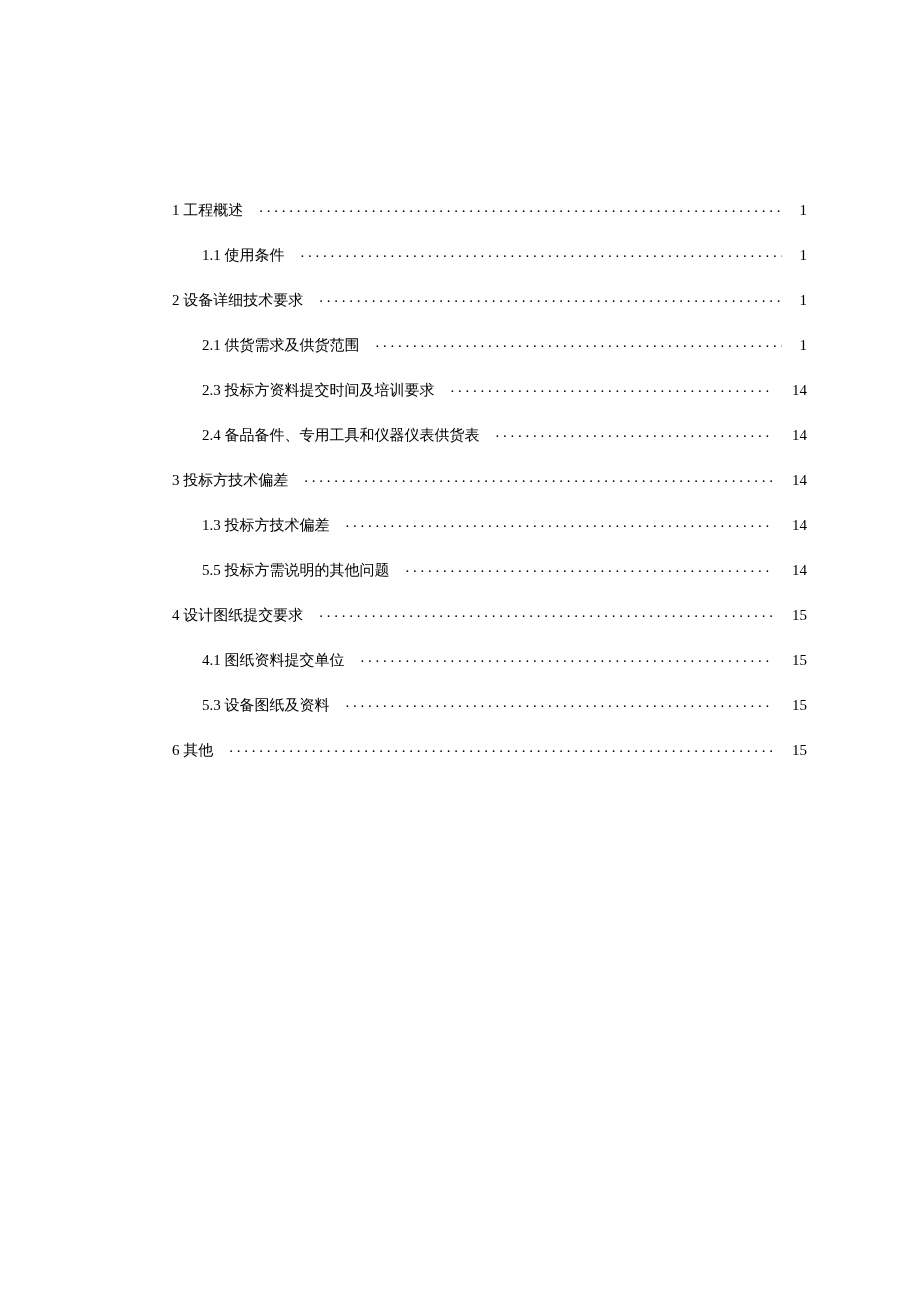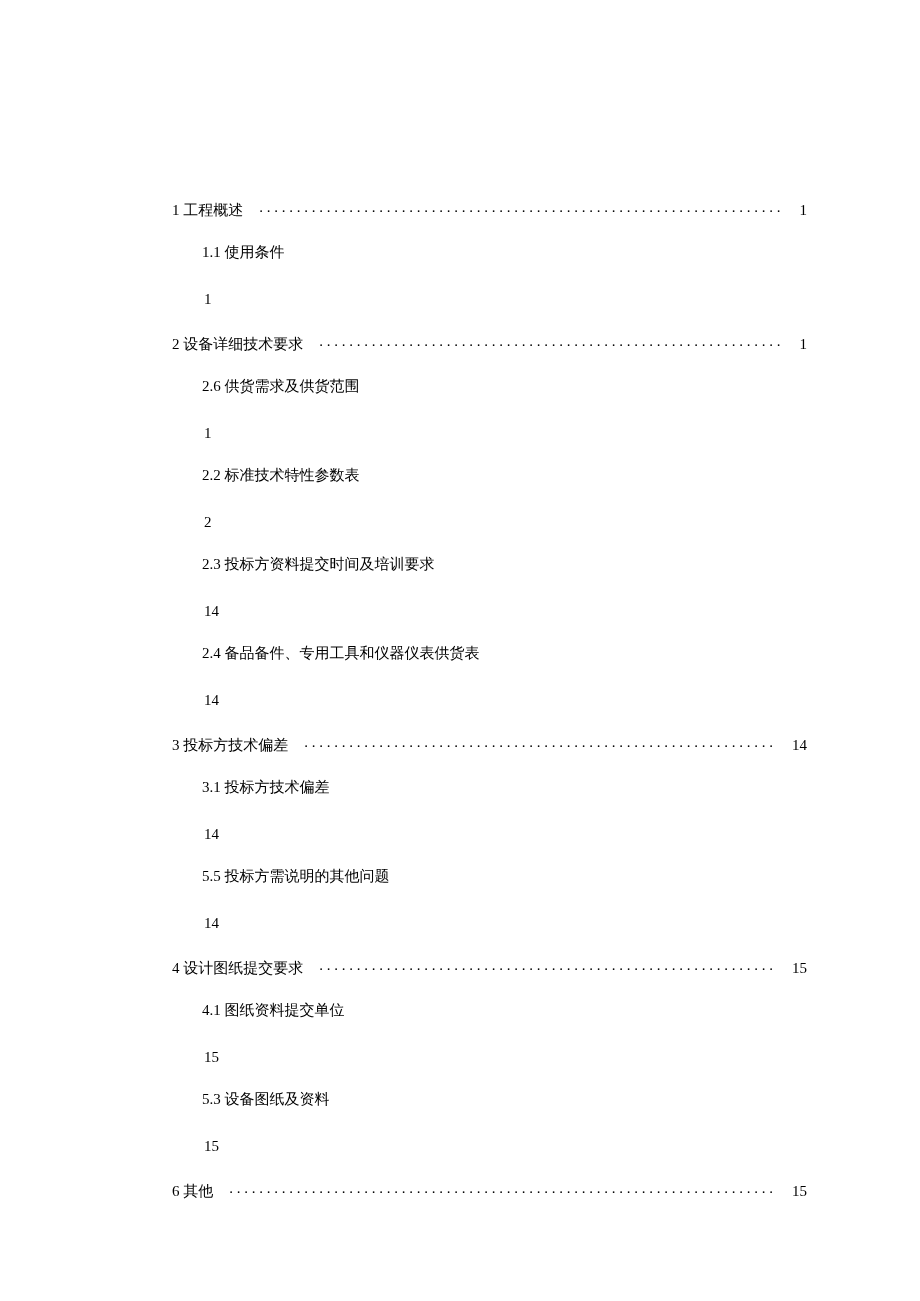--- a/index.html
+++ b/index.html
@@ -18,21 +18,20 @@
     }
     .toc-line {
       display: flex;
       align-items: baseline;
       white-space: nowrap;
       margin-bottom: 11px;
       line-height: 1.0;
     }
     .toc-line.indent {
       padding-left: 30px;
-      flex-direction: column;
     }
     .toc-label {
       flex-shrink: 0;
     }
     .toc-dots {
       flex: 1;
       overflow: hidden;
       position: relative;
       height: 1em;
     }
@@ -60,46 +59,41 @@
       <span class="toc-label">1.1 使用条件</span>
       <span class="toc-dots"></span>
       <span class="toc-page">1</span>
     </div>
     <div class="toc-line">
       <span class="toc-label">2 设备详细技术要求</span>
       <span class="toc-dots"></span>
       <span class="toc-page">1</span>
     </div>
     <div class="toc-line indent">
-      <span class="toc-label">2.6  供货需求及供货范围</span>
+      <span class="toc-label">2.1  供货需求及供货范围</span>
       <span class="toc-dots"></span>
       <span class="toc-page">1</span>
-    </div>
-    <div class="toc-line indent">
-      <span class="toc-label">2.2  标准技术特性参数表</span>
-      <span class="toc-dots"></span>
-      <span class="toc-page">2</span>
     </div>
     <div class="toc-line indent">
       <span class="toc-label">2.3  投标方资料提交时间及培训要求</span>
       <span class="toc-dots"></span>
       <span class="toc-page">14</span>
     </div>
     <div class="toc-line indent">
       <span class="toc-label">2.4  备品备件、专用工具和仪器仪表供货表</span>
       <span class="toc-dots"></span>
       <span class="toc-page">14</span>
     </div>
     <div class="toc-line">
       <span class="toc-label">3 投标方技术偏差</span>
       <span class="toc-dots"></span>
       <span class="toc-page">14</span>
     </div>
     <div class="toc-line indent">
-      <span class="toc-label">3.1  投标方技术偏差</span>
+      <span class="toc-label">1.3  投标方技术偏差</span>
       <span class="toc-dots"></span>
       <span class="toc-page">14</span>
     </div>
     <div class="toc-line indent">
       <span class="toc-label">5.5  投标方需说明的其他问题</span>
       <span class="toc-dots"></span>
       <span class="toc-page">14</span>
     </div>
     <div class="toc-line">
       <span class="toc-label">4 设计图纸提交要求</span>

